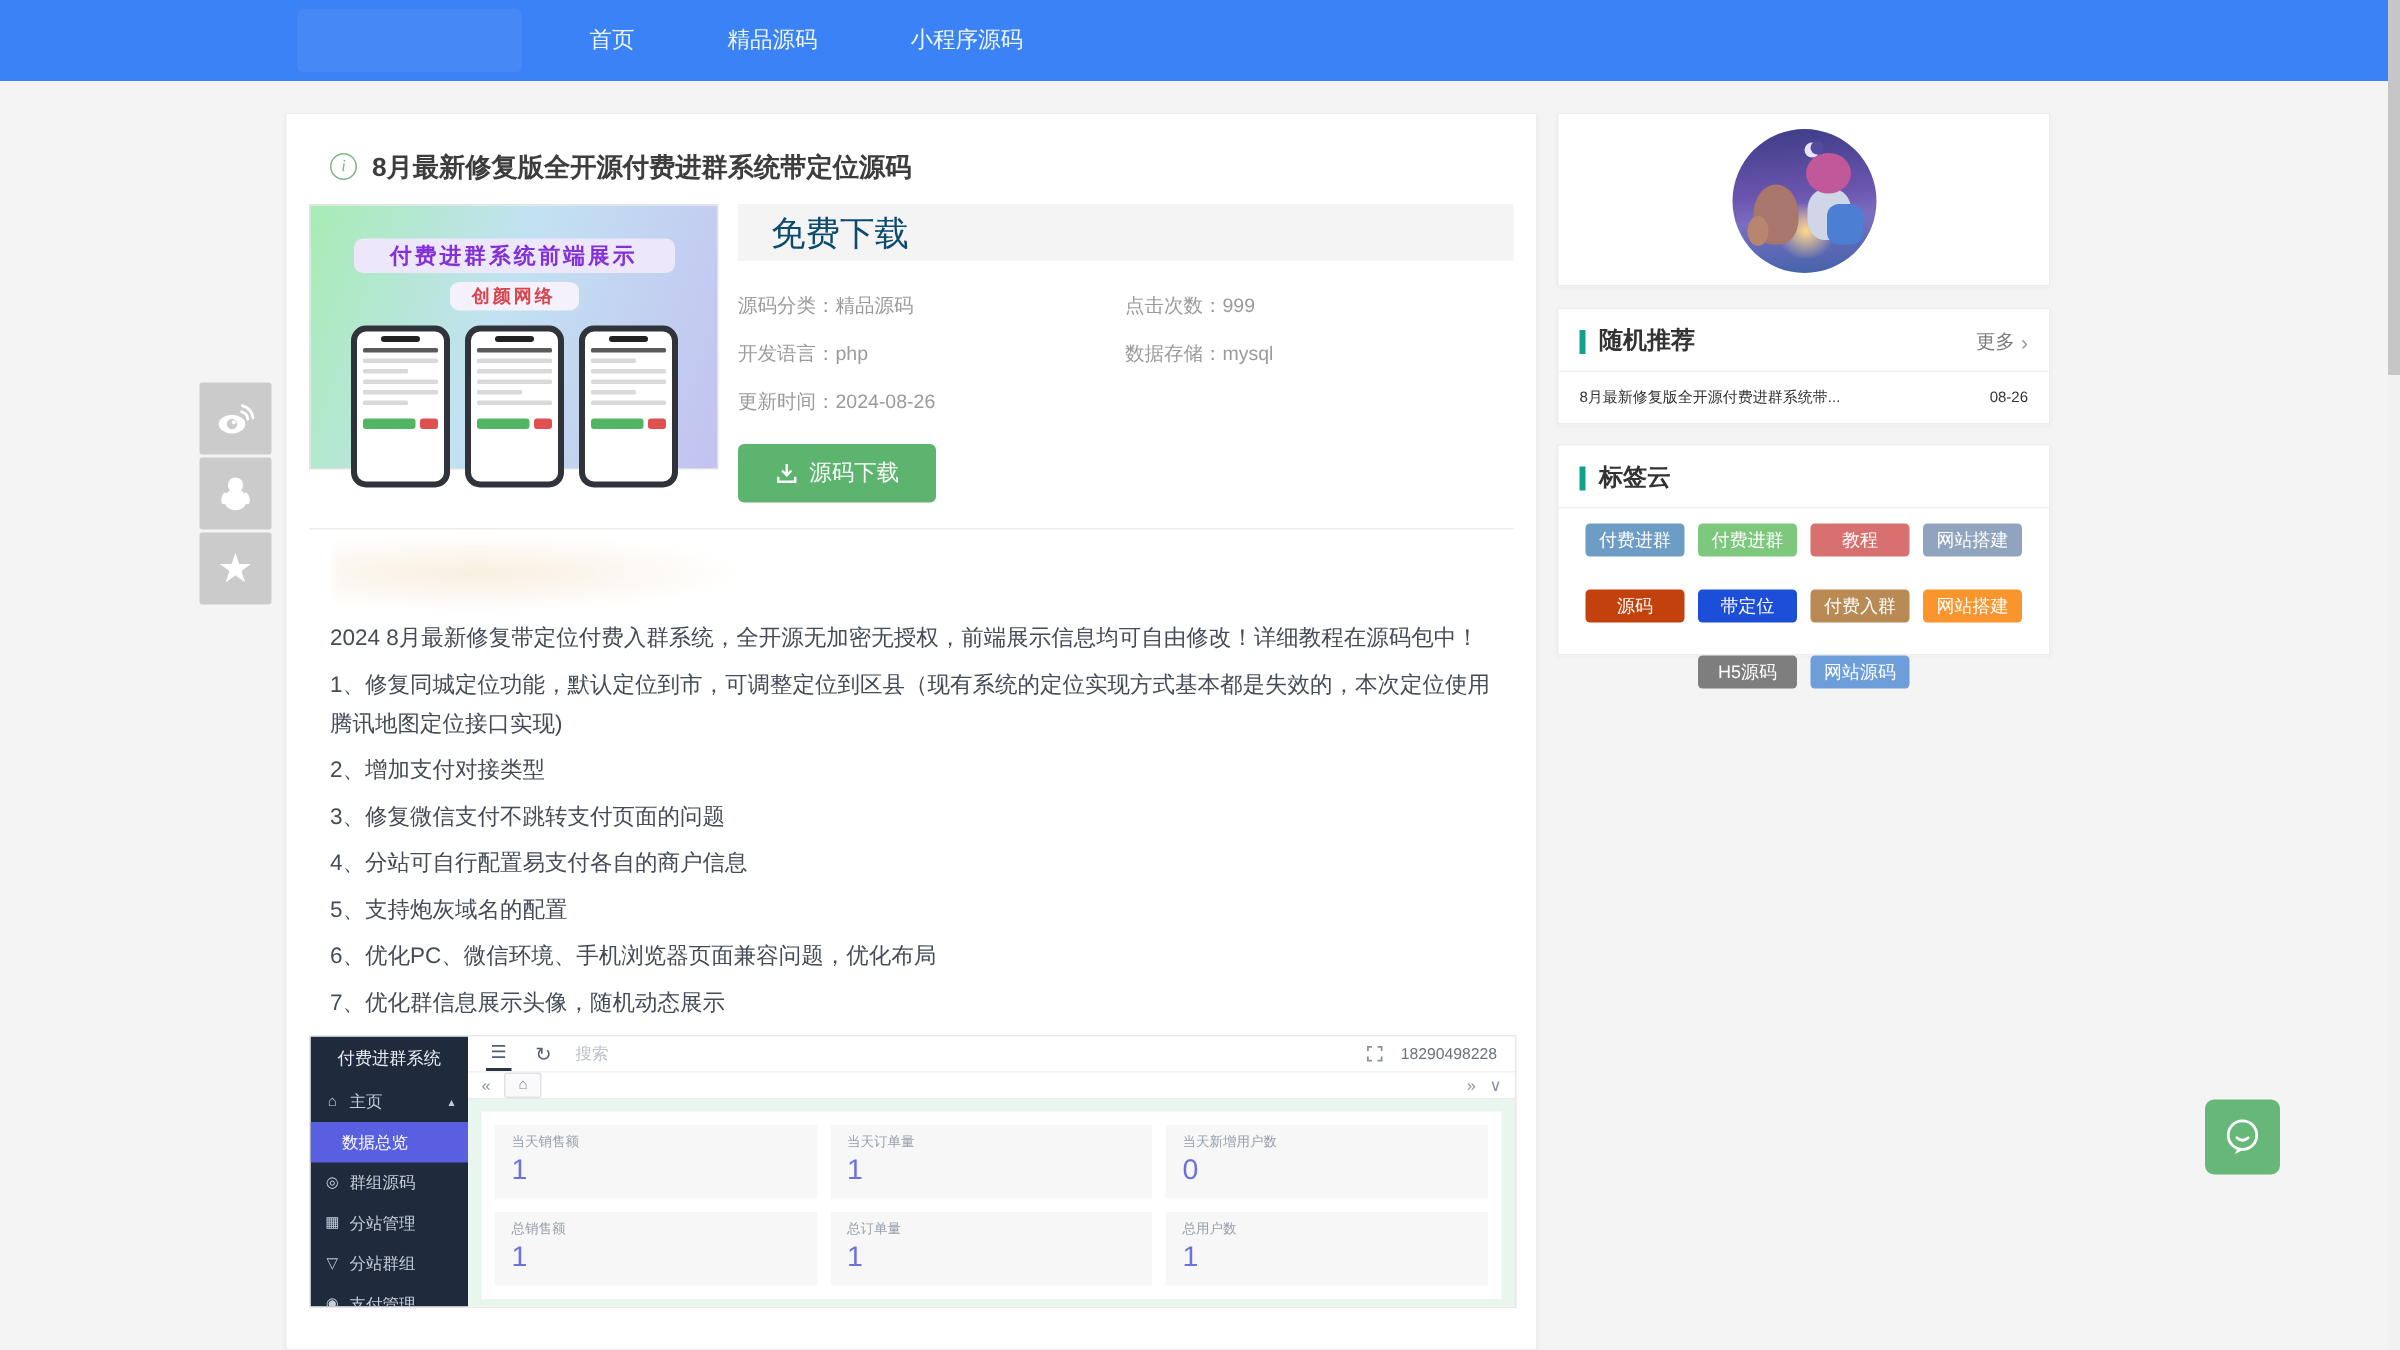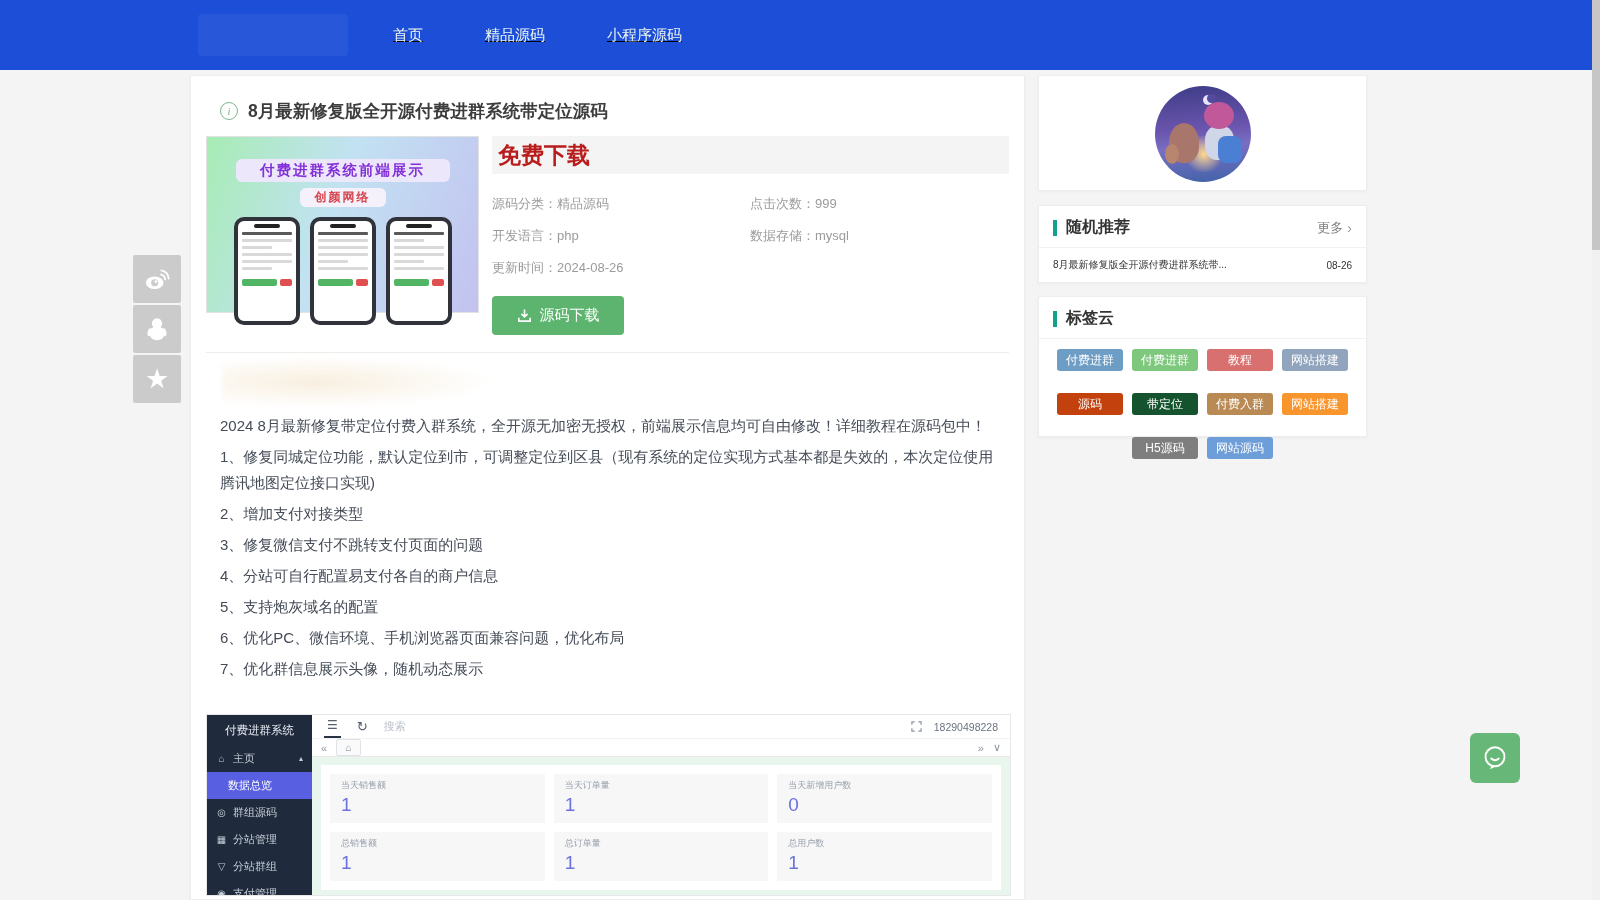--- a/index.html
+++ b/index.html
@@ -4,21 +4,21 @@
 <style>
   * { box-sizing: border-box; }
   html,body { margin:0; padding:0; }
   body {
     width:1600px; height:900px; position:relative; overflow:hidden;
     background:#f4f4f4;
     font-family:"Liberation Sans","DejaVu Sans",sans-serif;
   }
 
   
-  .navbar { position:absolute; left:0; top:0; width:1600px; height:70px; background:#1d4ed8; display:flex; align-items:center;text-decoration:underline; }
+  .navbar { position:absolute; left:0; top:0; width:1600px; height:54px; background:#3b82f6; display:flex; align-items:center; }
   .logo { width:150px; height:42px; margin-left:198px; background:rgba(255,255,255,.05); border-radius:4px; }
   .nav-menu { display:flex; margin-left:14px; }
   .nav-item { padding:0 31px; color:#eef7f0; font-size:15px; line-height:58px; cursor:pointer; }
 
   
   .main-card { position:absolute; left:190px; top:75px; width:835px; height:825px; background:#fff; border:1px solid #ededed; padding:15px; box-shadow:0 1px 3px rgba(0,0,0,.04); }
   .title-row { display:flex; align-items:center; gap:10px; margin:8px 0 0 14px; }
   .info-icon { width:18px; height:18px; border:1px solid #80b48e; border-radius:50%; color:#80b48e; font-size:11px; display:flex; align-items:center; justify-content:center; font-style:italic; font-family:"Liberation Serif",serif; flex-shrink:0; }
   .page-title { font-size:17.5px; color:#3d3d3d; font-weight:700; margin:0; }
 
@@ -31,32 +31,32 @@
   .ph-notch { width:26px; height:4px; background:#222; border-radius:2px; margin:0 auto 2px; }
   .ph-bar { height:3px; background:#d9d9d9; border-radius:1px; margin:4px 0; }
   .ph-bar.dark { background:#5a5a5a; }
   .ph-bar.short { width:60%; }
   .ph-btns { display:flex; gap:3px; margin-top:9px; }
   .ph-green { flex:1; height:7px; background:#52b563; border-radius:2px; }
   .ph-red { width:12px; height:7px; background:#e05050; border-radius:2px; }
 
   .product-info { flex:1; margin-left:13px; }
   .free-bar { height:38px; background:#f4f4f4; display:flex; align-items:center; }
-  .free-text { color:#b91c1c; font-size:23px; font-weight:700; margin-left:6px; }
+  .free-text { color:#0c4a6e; font-size:23px; font-weight:400; margin-left:22px; }
   .meta-grid { display:grid; grid-template-columns:258px auto; margin-top:21px; row-gap:14px; font-size:13px; color:#9b9b9b; }
   .dl-btn { margin-top:19px; width:132px; height:39px; background:#5cb46e; border:none; border-radius:4px; color:#fff; font-size:15px; display:flex; align-items:center; justify-content:center; gap:8px; cursor:pointer; font-family:inherit; }
 
   .divider { border-top:1px solid #ececec; margin-top:17px; }
   .watermark { height:50px; margin:4px 0 0 16px; width:270px; background:radial-gradient(ellipse at 35% 50%, rgba(230,196,140,.28), rgba(230,196,140,0) 72%); filter:blur(2px); }
 
   .desc { margin:6px 14px 0; font-size:15px; color:#454c57; line-height:26px; }
   .desc p { margin:0 0 5px; }
 
   
-  .admin { margin-top:32px; width:805px; height:182px; border:1px solid #e8e8e8; display:flex; overflow:hidden; }
+  .admin { margin-top:8px; width:805px; height:182px; border:1px solid #e8e8e8; display:flex; overflow:hidden; }
   .adm-side { width:105px; background:#1f2b3d; color:#c6cdd6; flex-shrink:0; font-size:11px; }
   .adm-title { height:30px; line-height:30px; text-align:center; color:#e9edf3; font-size:11.5px; }
   .adm-item { height:27px; display:flex; align-items:center; padding:0 9px; gap:6px; }
   .adm-item .cicon { font-size:10px; width:11px; text-align:center; }
   .adm-item.active { background:#585fe0; color:#fff; padding-left:21px; }
   .adm-caret { margin-left:auto; font-size:8px; }
   .adm-main { flex:1; display:flex; flex-direction:column; background:#e9f6ed; min-width:0; }
   .adm-toolbar { height:30px; background:#fff; display:flex; align-items:center; padding:0 12px; gap:16px; font-size:13px; color:#556070; }
   .adm-menu-ic { border-bottom:2px solid #2a3443; padding:3px 3px 4px; font-size:12px; }
   .adm-refresh { font-size:13px; }
@@ -330,21 +330,21 @@
   <div class="card-head">
     <span class="accent"></span>
     <span class="card-title">标签云</span>
   </div>
   <div class="tags-wrap" id="tags-wrap">
       <span class="tag" style="background: rgb(109, 157, 197);">付费进群</span>
       <span class="tag" style="background: rgb(125, 200, 125);">付费进群</span>
       <span class="tag" style="background: rgb(215, 112, 110);">教程</span>
       <span class="tag" style="background: rgb(144, 164, 189);">网站搭建</span>
       <span class="tag" style="background: #c2410c;">源码</span>
-      <span class="tag" style="background: #14532d;">带定位</span>
+      <span class="tag" style="background: #1d4ed8;">带定位</span>
       <span class="tag" style="background: rgb(185, 138, 84);">付费入群</span>
       <span class="tag" style="background: rgb(248, 149, 45);">网站搭建</span>
       <span class="tag" style="background: rgb(126, 126, 126);">H5源码</span>
       <span class="tag" style="background: rgb(109, 158, 217);">网站源码</span>
     </div>
 </div>
 
 <div class="share-bar">
   <div class="share-btn">
     <svg width="28" height="28" viewBox="0 0 24 24">

